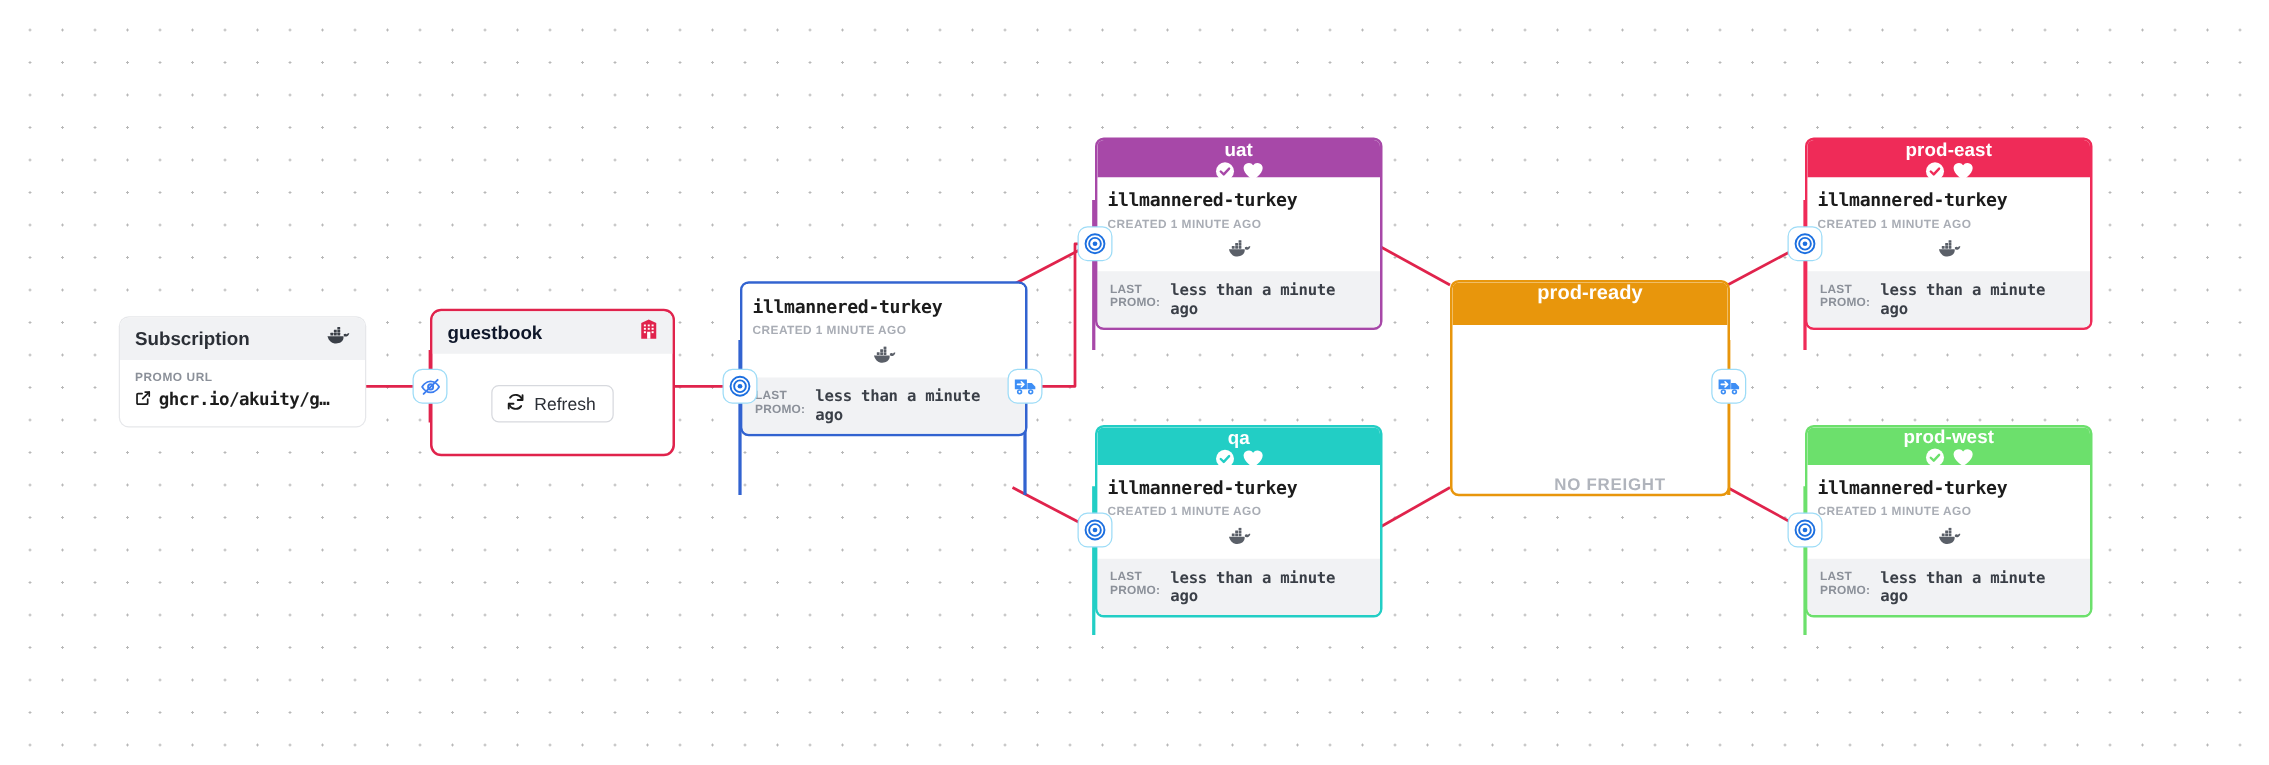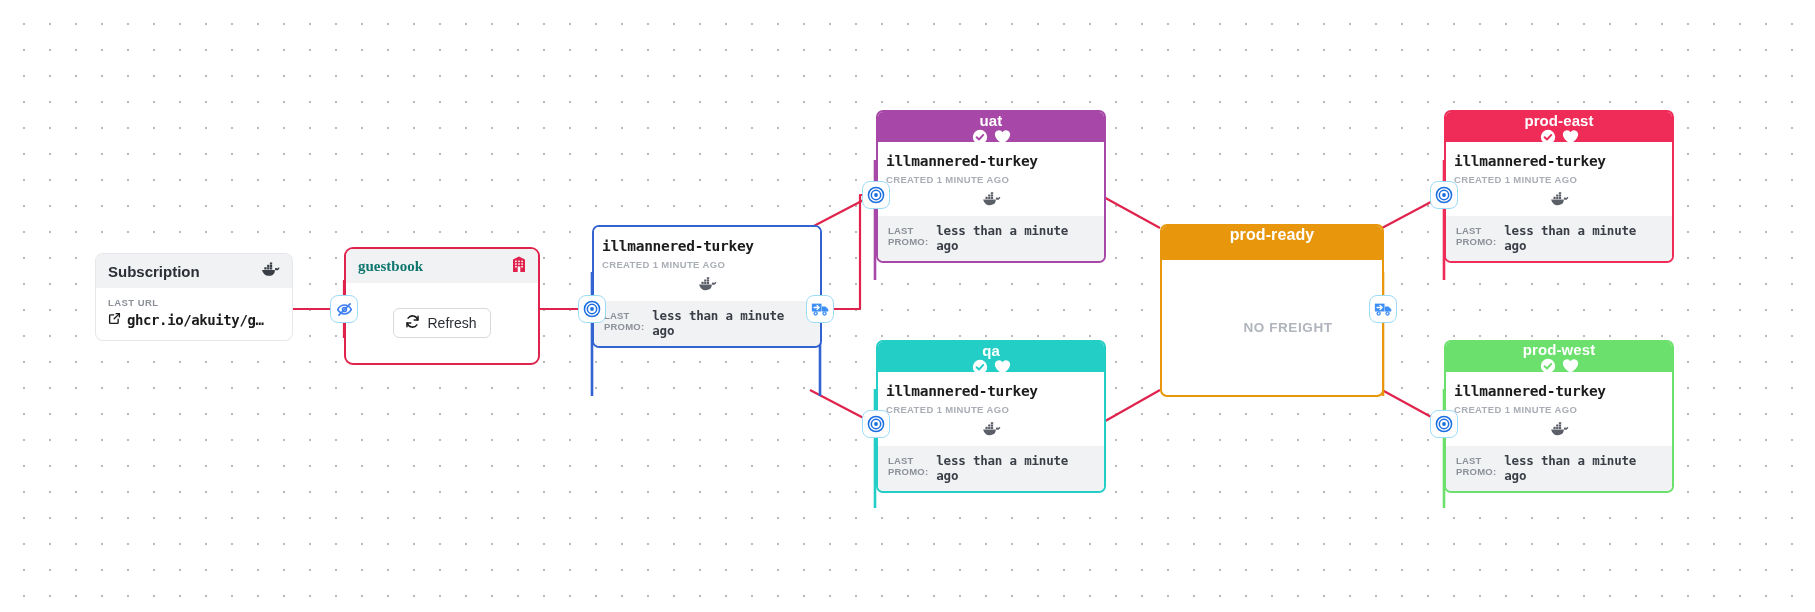--- a/index.html
+++ b/index.html
@@ -152,22 +152,21 @@
     background: #f1f2f4;
     height: 34px;
     display: flex;
     align-items: center;
     padding: 0 12px;
   }
   #warehouse-node .wh-hd .wh-title {
     flex: 1;
     font-size: 15px;
     font-weight: 700;
-    color: #0f766e;
-    font-family: Liberation Serif, serif;
+    color: #0f172a;
   }
   #warehouse-node .wh-body {
     height: calc(100% - 34px);
     display: flex;
     align-items: center;
     justify-content: center;
   }
   .refresh-btn {
     display: inline-flex;
     align-items: center;
@@ -252,21 +251,21 @@
             <rect x="7.7" y="3.1" width="2.9" height="2.7" rx=".3"></rect>
             <rect x="11.2" y="3.1" width="2.9" height="2.7" rx=".3"></rect>
             <rect x="11.2" y="0.2" width="2.9" height="2.6" rx=".3"></rect>
             <path d="M1.2 9.6h16.2c.4 2.3-.6 4.6-2.4 5.9-1.7 1.2-4 1.7-6.6 1.4C5 16.5 2.4 14 1.2 9.6z"></path>
             <path d="M17.6 7.6c1.2-.9 2.6-.6 3.3.2.4-1.2 1.6-1.5 2.4-1.1-.3 1.6-1.3 2.9-2.8 3.2-.9.2-1.9.1-2.7-.3z"></path>
           </g>
         </svg>
       </span>
     </div>
     <div class="sub-body">
-      <div class="sub-key">LAST URL</div>
+      <div class="sub-key">PROMO URL</div>
       <div class="sub-val">
         <span>
           <svg width="13" height="13" viewBox="0 0 16 16" fill="none" stroke="#1c1c1c" stroke-width="1.7" stroke-linecap="round" stroke-linejoin="round">
             <path d="M12.5 9v4a1 1 0 0 1-1 1H3a1 1 0 0 1-1-1V4.5a1 1 0 0 1 1-1h4"></path>
             <path d="M10 2h4v4"></path>
               <path d="M14 2 7.6 8.4"></path>
           </svg>
         </span>
         <span>ghcr.io/akuity/g…</span>
       </div>
@@ -420,21 +419,21 @@
     <div class="node-foot">
       <div class="foot-label">LAST PROMO:</div>
       <div class="foot-value">less than a minute ago</div>
     </div>
   </div>
 
   <div class="node" style="left:1160px; top:224px; width:224px; height:173px; border-color:#e8960c;">
     <div class="node-hd" style="background:#e8960c; height:34px; font-size:16px;">
       <span class="ttl">prod-ready</span>
     </div>
-    <div style="height:calc(100% - 34px); display:flex; align-items:center; justify-content:center;padding-left:32px;">
+    <div style="height:calc(100% - 34px); display:flex; align-items:flex-end; justify-content:center;padding-left:32px;">
       <div class="empty-freight">NO FREIGHT</div>
     </div>
   </div>
 
   <div class="node" style="left:1444px; top:110px; width:230px; border-color:#ef2b58;">
     <div class="node-hd" style="background:#ef2b58;">
       <span class="ttl">prod-east</span>
       <span class="hd-icons">
         <span>
           <svg width="16" height="16" viewBox="0 0 16 16">

